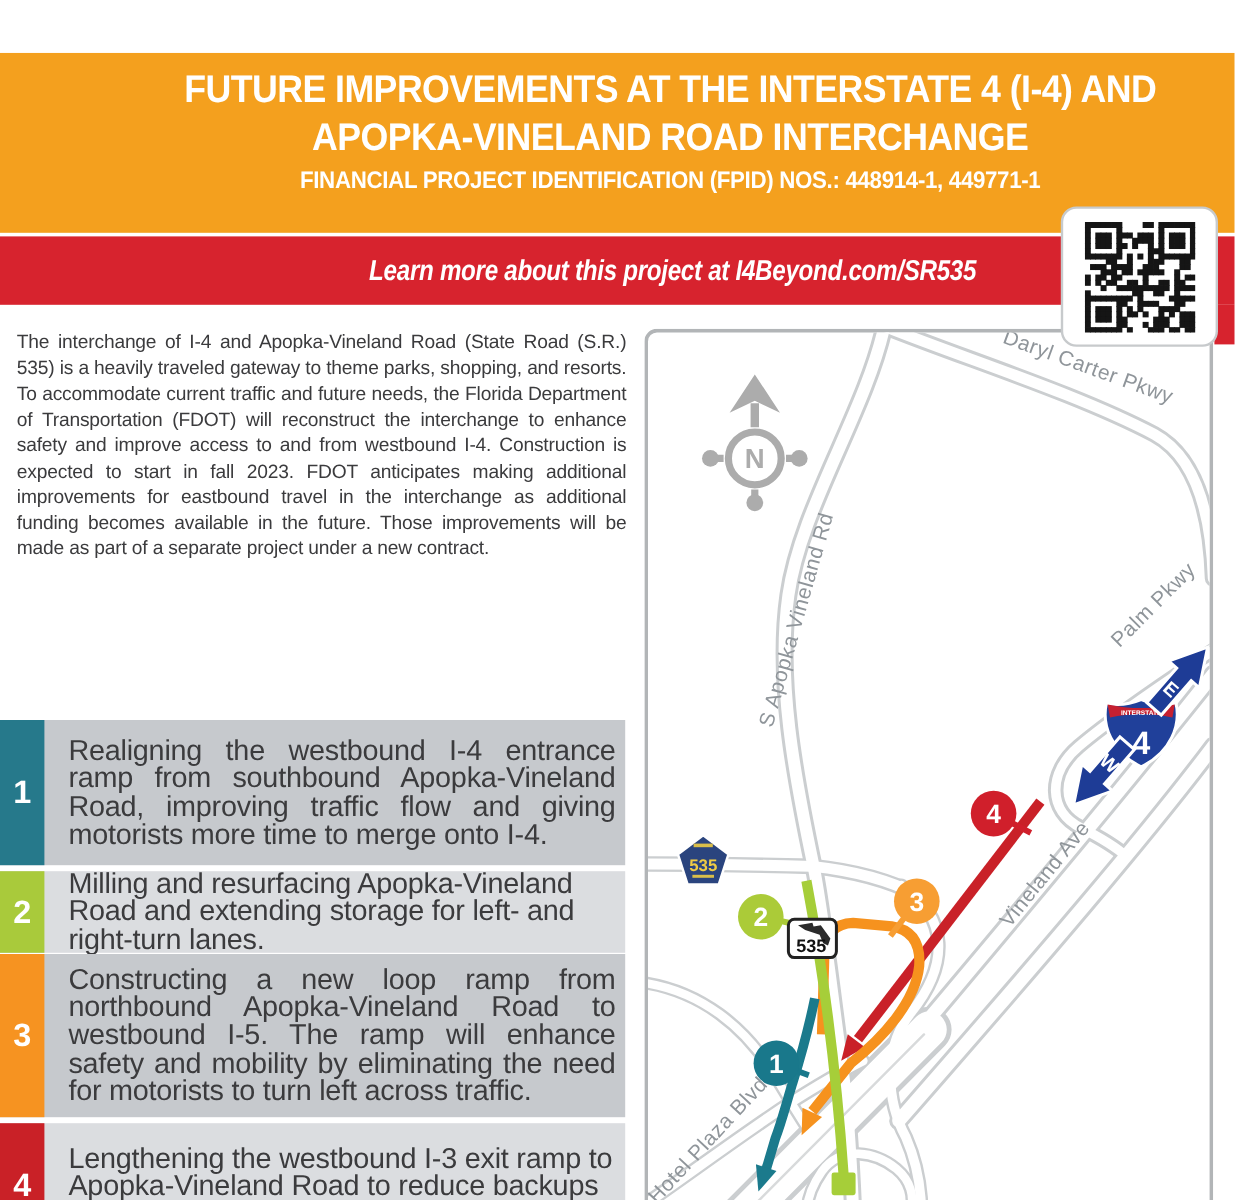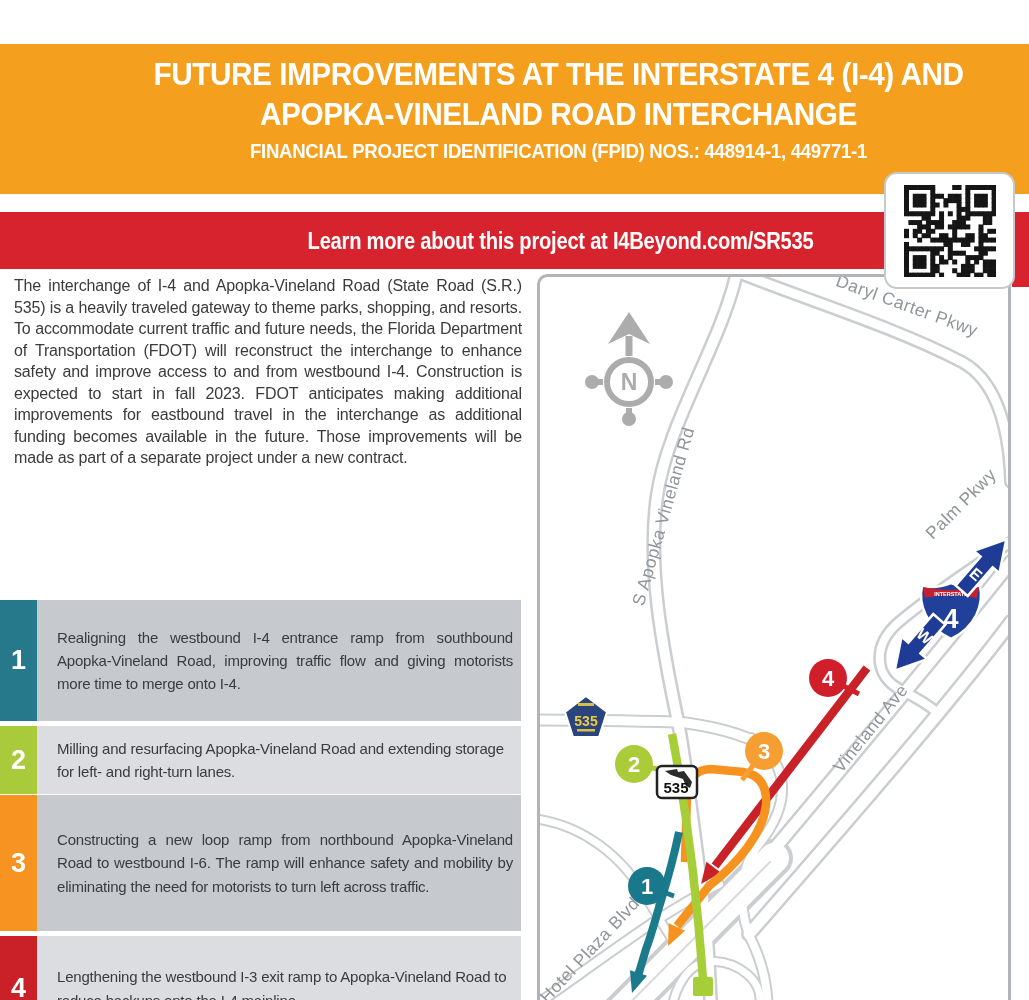--- a/index.html
+++ b/index.html
@@ -7,21 +7,21 @@
         font-family:"Liberation Sans",sans-serif;margin-top:44px;}
 
   
   .header{position:absolute;left:0;top:0;width:1029px;height:150px;}
   .header-inner{padding-top:10px;text-align:center;color:#fff;
     transform:translateX(44px) scaleX(.93);transform-origin:50% 0;}
   .h-line{font-weight:700;font-size:32px;line-height:40px;letter-spacing:-.5px;}
   .h-sub{font-weight:700;font-size:20px;line-height:30px;margin-top:2px;letter-spacing:-.3px;}
 
   
-  .banner{position:absolute;left:0;top:168px;width:1029px;height:57px;}
+  .banner{position:absolute;left:0;top:153px;width:1029px;height:57px;font-style:italic;}
   .banner-text{color:#fff;font-weight:700;font-size:24px;line-height:57px;text-align:center;
     transform:translateX(46px) scaleX(.84);transform-origin:50% 0;letter-spacing:-.3px;}
   .banner-tab{position:absolute;left:1012px;top:210px;width:17px;height:33px;}
 
   
   .qr-box{position:absolute;left:884px;top:128px;width:127px;height:113px;background:#fff;
     border:2px solid #C7CACC;border-radius:13px;display:flex;align-items:center;justify-content:center;z-index:5;}
 
   
   .intro{position:absolute;left:14px;top:231px;width:508px;color:#3B3B3D;}
@@ -30,21 +30,21 @@
 
   
   .list{position:absolute;left:0;top:556px;width:521px;height:441px;}
   .row{position:absolute;left:0;width:521px;}
   .row1{top:0;height:121px;}  .row2{top:126px;height:68px;}
   .row3{top:195px;height:136px;} .row4{top:336px;height:105px;}
   .row1,.row3{background:#C6C9CD;} .row2,.row4{background:#DBDDE0;}
   .numbox{position:absolute;left:0;top:0;bottom:0;width:37px;display:flex;align-items:center;justify-content:center;
     color:#fff;font-weight:700;font-size:27px;}
   .rowtext{position:absolute;left:37px;right:0;top:0;bottom:0;display:flex;align-items:center;
-    padding:0 8px 0 20px;font-size:15px;line-height:23.2px;color:#3B3B3D;letter-spacing:-.2px;}
+    padding:0 8px 0 20px;font-size:24px;line-height:23.2px;color:#3B3B3D;letter-spacing:-.2px;}
   .row1 .rowtext,.row3 .rowtext{text-align:justify;}
 
   
   .map-wrap{position:absolute;left:537px;top:230px;width:474px;height:762px;}
   svg text{font-family:"Liberation Sans",sans-serif;}
   .roadlabel{fill:#8F959A;font-size:17.5px;letter-spacing:.5px;}
 </style>
 </head>
 <body>
 <div class="page">
@@ -322,21 +322,21 @@
     </div>
     <div class="row row2">
       <div class="numbox" style="background: rgb(169, 202, 59);">2</div>
       <div class="rowtext">
           <span>Milling and resurfacing Apopka-Vineland Road and extending storage for left- and right-turn lanes.</span>
         </div>
     </div>
     <div class="row row3">
       <div class="numbox" style="background: rgb(246, 147, 33);">3</div>
       <div class="rowtext">
-          <span>Constructing a new loop ramp from northbound Apopka-Vineland Road to westbound I-6. The ramp will enhance safety and mobility by eliminating the need for motorists to turn left across traffic.</span>
+          <span>Constructing a new loop ramp from northbound Apopka-Vineland Road to westbound I-5. The ramp will enhance safety and mobility by eliminating the need for motorists to turn left across traffic.</span>
         </div>
     </div>
     <div class="row row4">
       <div class="numbox" style="background: rgb(201, 33, 39);">4</div>
       <div class="rowtext">
           <span>Lengthening the westbound I-3 exit ramp to Apopka-Vineland Road to reduce backups onto the I-4 mainline.</span>
         </div>
     </div>
   </div>
 

